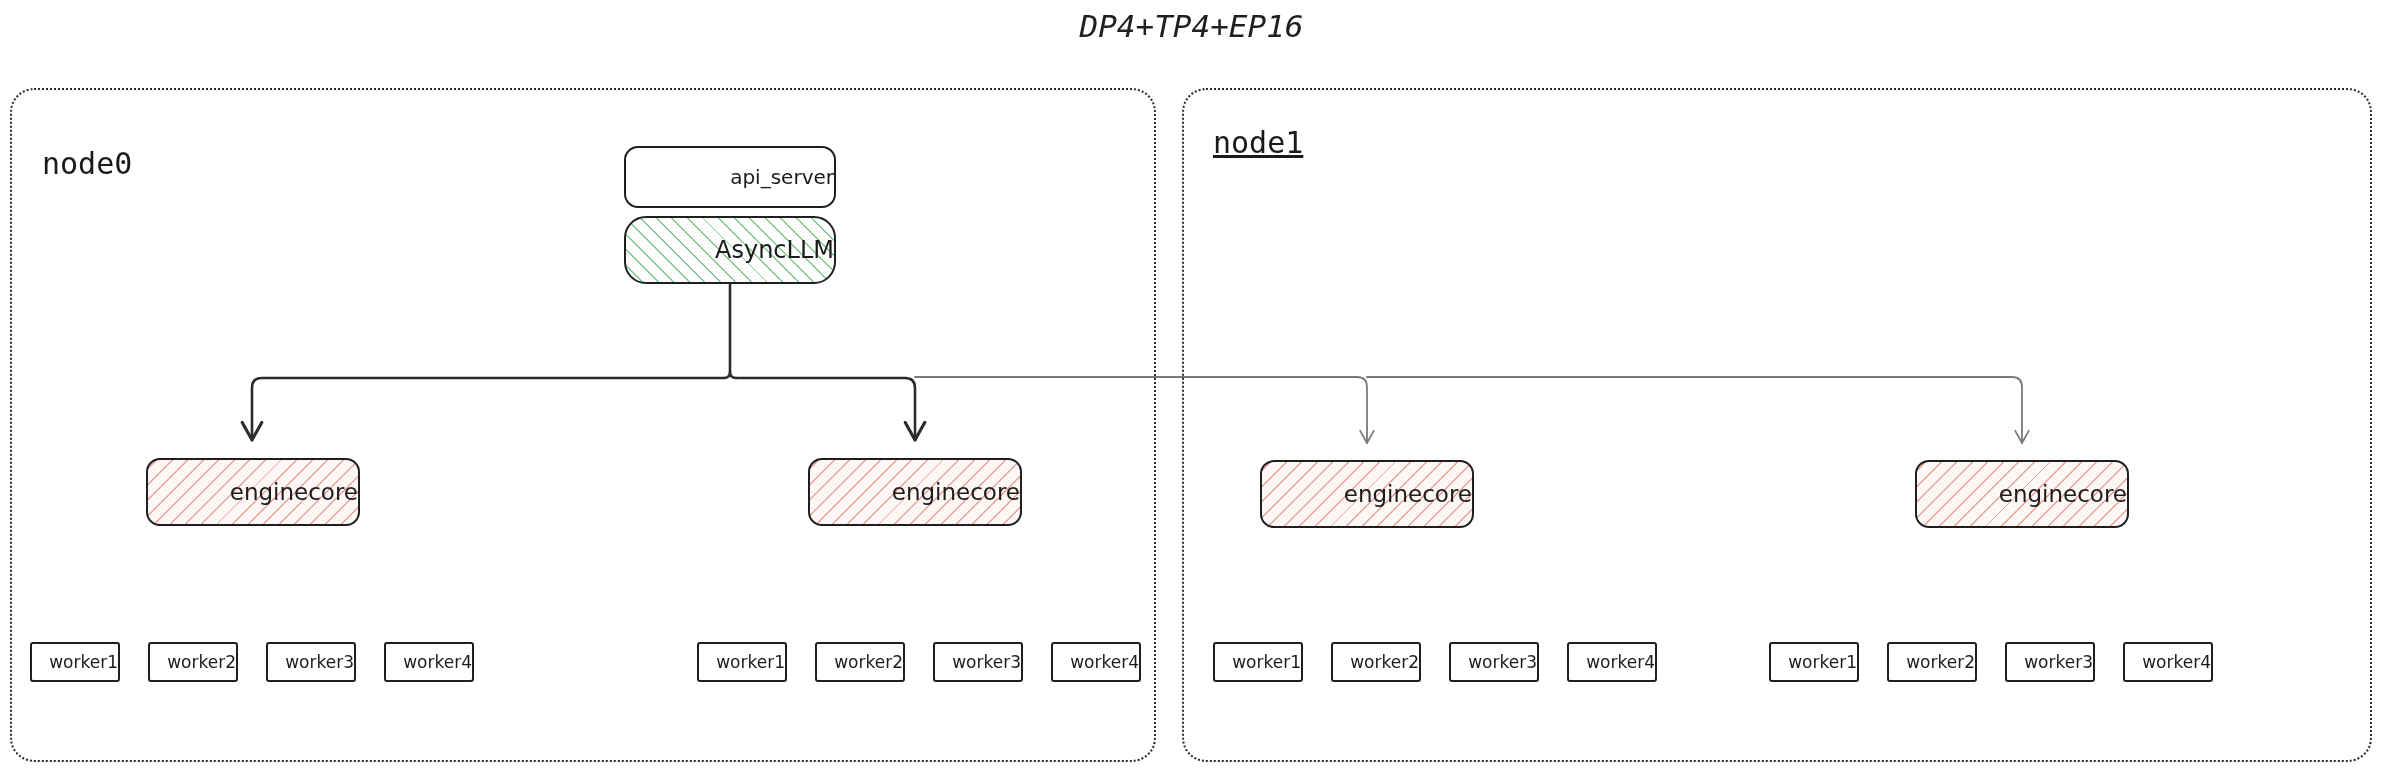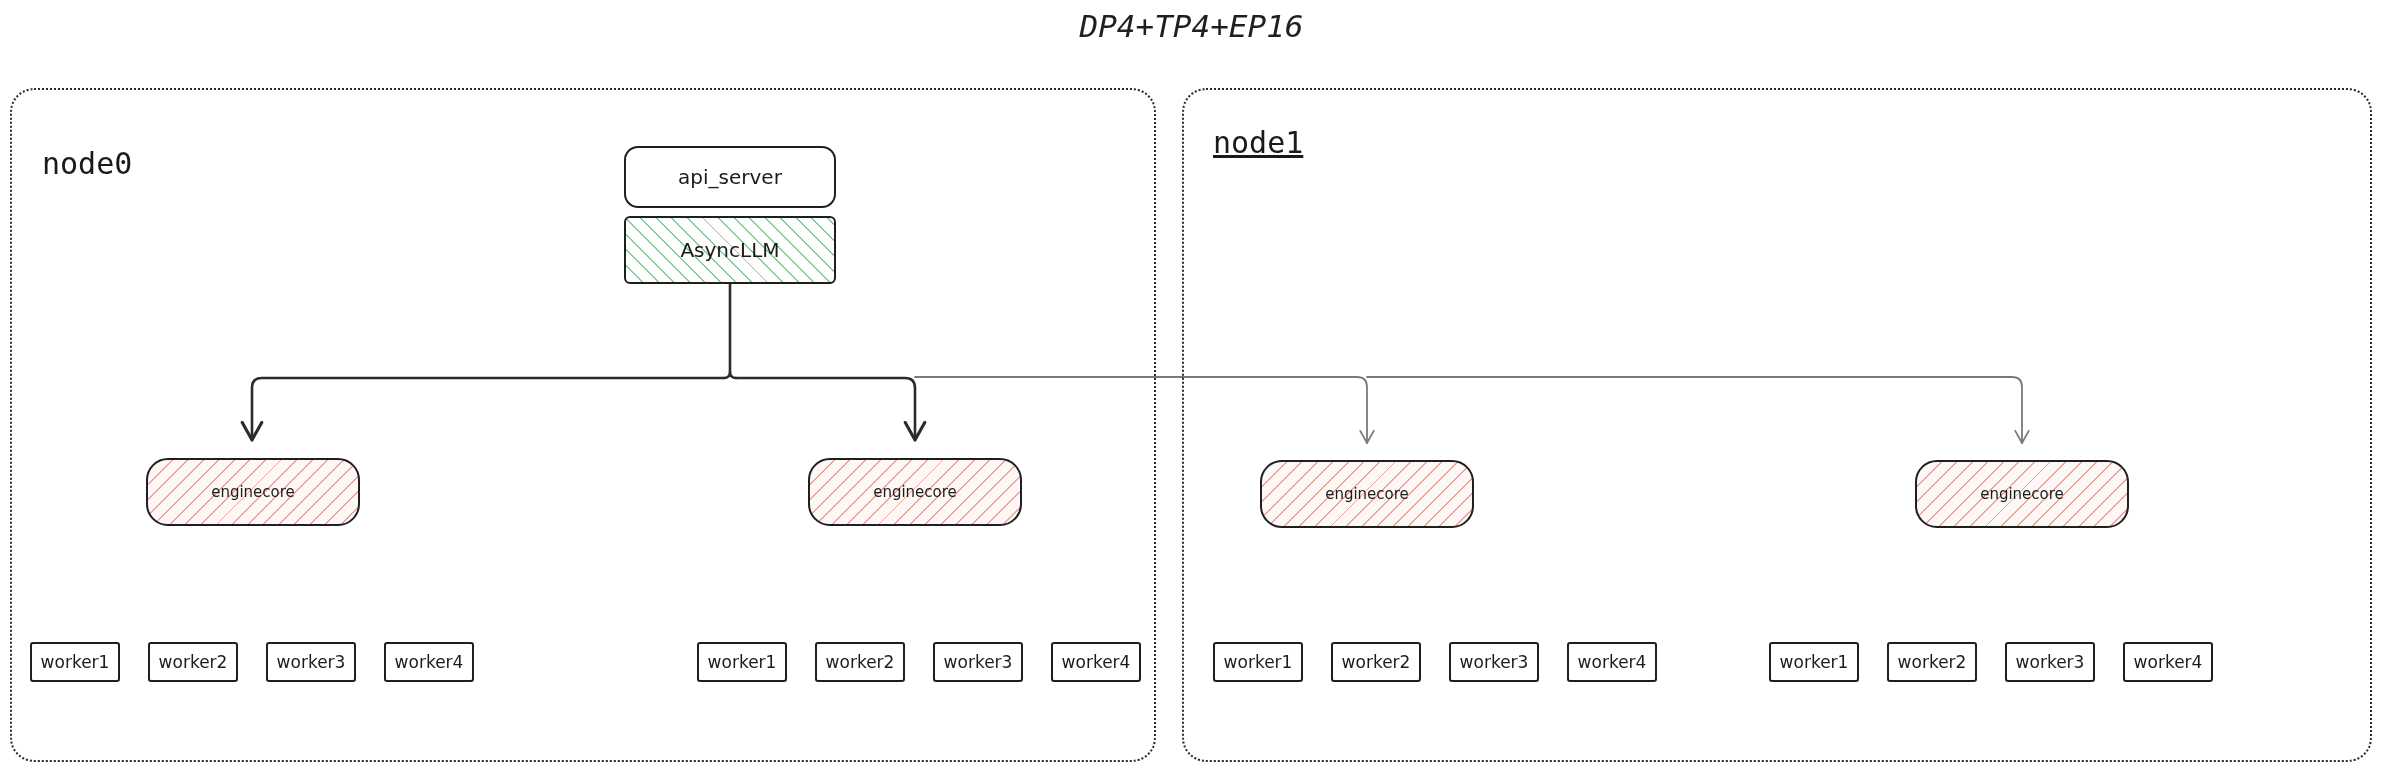--- a/index.html
+++ b/index.html
@@ -55,48 +55,48 @@
 
   
   .box {
     position: absolute;
     box-sizing: border-box;
     border: 2.4px solid #1f1f1f;
     border-radius: 12px;
     background: #ffffff;
     display: flex;
     align-items: center;
-    justify-content: center;
+    justify-content: flex-end;
     color: #1c1c1c;
     white-space: nowrap;
   }
 
   .box.api-server {
     border-radius: 14px;
     font-size: 20px;
   }
 
   
   .box.hatch-green {
-    font-size: 20px;
-    border-radius: 6px;
+    font-size: 24px;
+    border-radius: 22px;
     background-color: #ffffff;
     background-image: repeating-linear-gradient(
       45deg,
       rgba(126, 200, 140, 0.95) 0px,
       rgba(126, 200, 140, 0.95) 1.4px,
       rgba(255,255,255,0) 1.4px,
       rgba(255,255,255,0) 11px
     );
   }
 
   
   .box.hatch-pink {
-    font-size: 15px;
-    border-radius: 22px;
+    font-size: 23px;
+    border-radius: 14px;
     background-color: #fdf7f6;
     background-image: repeating-linear-gradient(
       -45deg,
       rgba(233, 150, 140, 0.85) 0px,
       rgba(233, 150, 140, 0.85) 1.4px,
       rgba(255,255,255,0) 1.4px,
       rgba(255,255,255,0) 11px
     );
   }
 

